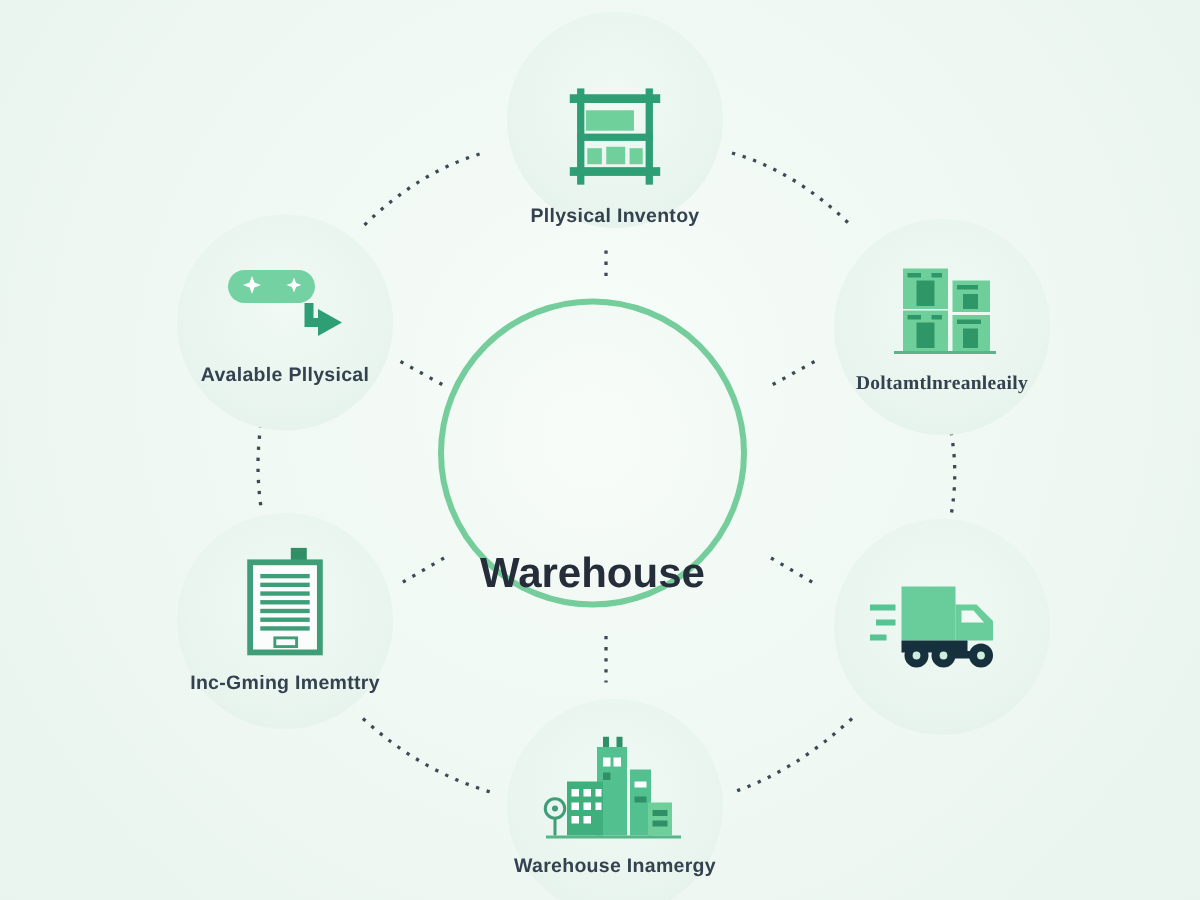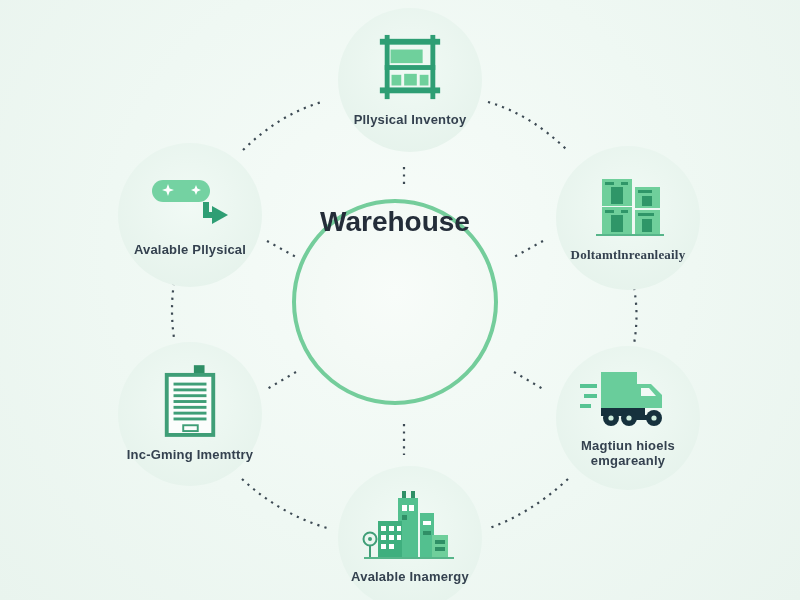--- a/index.html
+++ b/index.html
@@ -17,21 +17,21 @@
   }
   .node .label{
     font-size:13px;font-weight:700;color:#34414f;letter-spacing:.2px;
     white-space:nowrap;text-align:center;line-height:1.15;
   }
   .node .label.two-line{white-space:normal;width:150px;}
   .center-circle{
     position:absolute;left:292px;top:199px;width:206px;height:206px;border-radius:50%;
     border:4px solid #74cd9b;z-index:3;box-sizing:border-box;
     background:radial-gradient(circle at 50% 45%, #f8fcf9 0%, #f0f8f3 100%);
-    display:flex;align-items:flex-start;justify-content:center;
+    display:flex;align-items:flex-end;justify-content:center;
   }
   .center-title{
     text-align:center;font-size:28px;font-weight:700;color:#242d39;line-height:1.35;
   }
   .icon{display:block;}
 </style>
 </head>
 <body>
 
 <div class="stage">
@@ -46,21 +46,21 @@
       <path d="M 568 479 Q 530 514 489 528"></path>
       <path d="M 404 167 L 404 189"></path>
       <path d="M 404 424 L 404 455"></path>
       <path d="M 267 241 L 296 257"></path>
       <path d="M 543 241 L 514 257"></path>
       <path d="M 296 372 L 267 389"></path>
       <path d="M 514 372 L 543 389"></path>
     </g>
   </svg>
 
-  <div class="node" style="left:338px;top:8px;">
+  <div class="node" style="left:338px;top:8px;justify-content:flex-end;">
     <svg class="icon" width="70" height="72" viewBox="0 0 72 72">
       <rect x="10" y="2" width="5" height="66" fill="#2E9E74"></rect>
       <rect x="57" y="2" width="5" height="66" fill="#2E9E74"></rect>
       <rect x="5" y="6" width="62" height="6" fill="#2E9E74"></rect>
       <rect x="16" y="17" width="33" height="14" fill="#6FD09C"></rect>
       <rect x="10" y="33" width="52" height="5" fill="#2E9E74"></rect>
       <rect x="17" y="43" width="10" height="11" fill="#6FD09C"></rect>
       <rect x="30" y="42" width="13" height="12" fill="#6FD09C"></rect>
       <rect x="46" y="43" width="9" height="11" fill="#6FD09C"></rect>
       <rect x="5" y="56" width="62" height="6" fill="#2E9E74"></rect>
@@ -126,21 +126,20 @@
       <path d="M61 20 h8 l7 8 h-15 z" fill="#f2faf6"></path>
       <rect x="21" y="40" width="44" height="8" fill="#16313D"></rect>
       <circle cx="31" cy="50" r="8" fill="#16313D"></circle>
       <circle cx="31" cy="50" r="2.6" fill="#cfeede"></circle>
       <circle cx="49" cy="50" r="8" fill="#16313D"></circle>
       <circle cx="49" cy="50" r="2.6" fill="#cfeede"></circle>
       <rect x="55" y="47" width="18" height="5" fill="#16313D"></rect>
       <circle cx="74" cy="50" r="8" fill="#16313D"></circle>
       <circle cx="74" cy="50" r="2.6" fill="#cfeede"></circle>
     </svg>
-    <div class="label two-line"><span>Magtiun hioels</span><br><span>emgareanly</span></div>
   </div>
 
   <div class="node" style="left:338px;top:466px;">
     <svg class="icon" width="96" height="70" viewBox="0 0 96 70">
       <rect x="40" y="0" width="4" height="9" fill="#2F8F66"></rect>
       <rect x="49" y="0" width="4" height="9" fill="#2F8F66"></rect>
       <rect x="36" y="7" width="20" height="59" fill="#53C08F"></rect>
       <rect x="40" y="14" width="5" height="6" fill="#ffffff"></rect>
       <rect x="47" y="14" width="5" height="6" fill="#ffffff"></rect>
       <rect x="40" y="24" width="5" height="5" fill="#2F8F66"></rect>
@@ -157,21 +156,21 @@
       <rect x="61" y="30" width="8" height="4" fill="#ffffff"></rect>
       <rect x="61" y="40" width="8" height="4" fill="#2F8F66"></rect>
       <rect x="70" y="44" width="16" height="22" fill="#6FCF9B"></rect>
       <rect x="73" y="49" width="10" height="4" fill="#2F8F66"></rect>
       <rect x="73" y="56" width="10" height="4" fill="#2F8F66"></rect>
       <circle cx="8" cy="48" r="6.5" fill="#e9f6ef" stroke="#3F9E77" stroke-width="2"></circle>
       <circle cx="8" cy="48" r="2" fill="#3F9E77"></circle>
       <rect x="7" y="55" width="2" height="11" fill="#3F9E77"></rect>
       <rect x="2" y="66" width="90" height="2" fill="#57B58A"></rect>
     </svg>
-    <div class="label">Avalable Inamergy</div>
+    <div class="label">Warehouse Inamergy</div>
   </div>
 
   <div class="center-circle">
     <div class="center-title">
       <div>Warehouse</div>
     </div>
   </div>
 
 </div>
 

